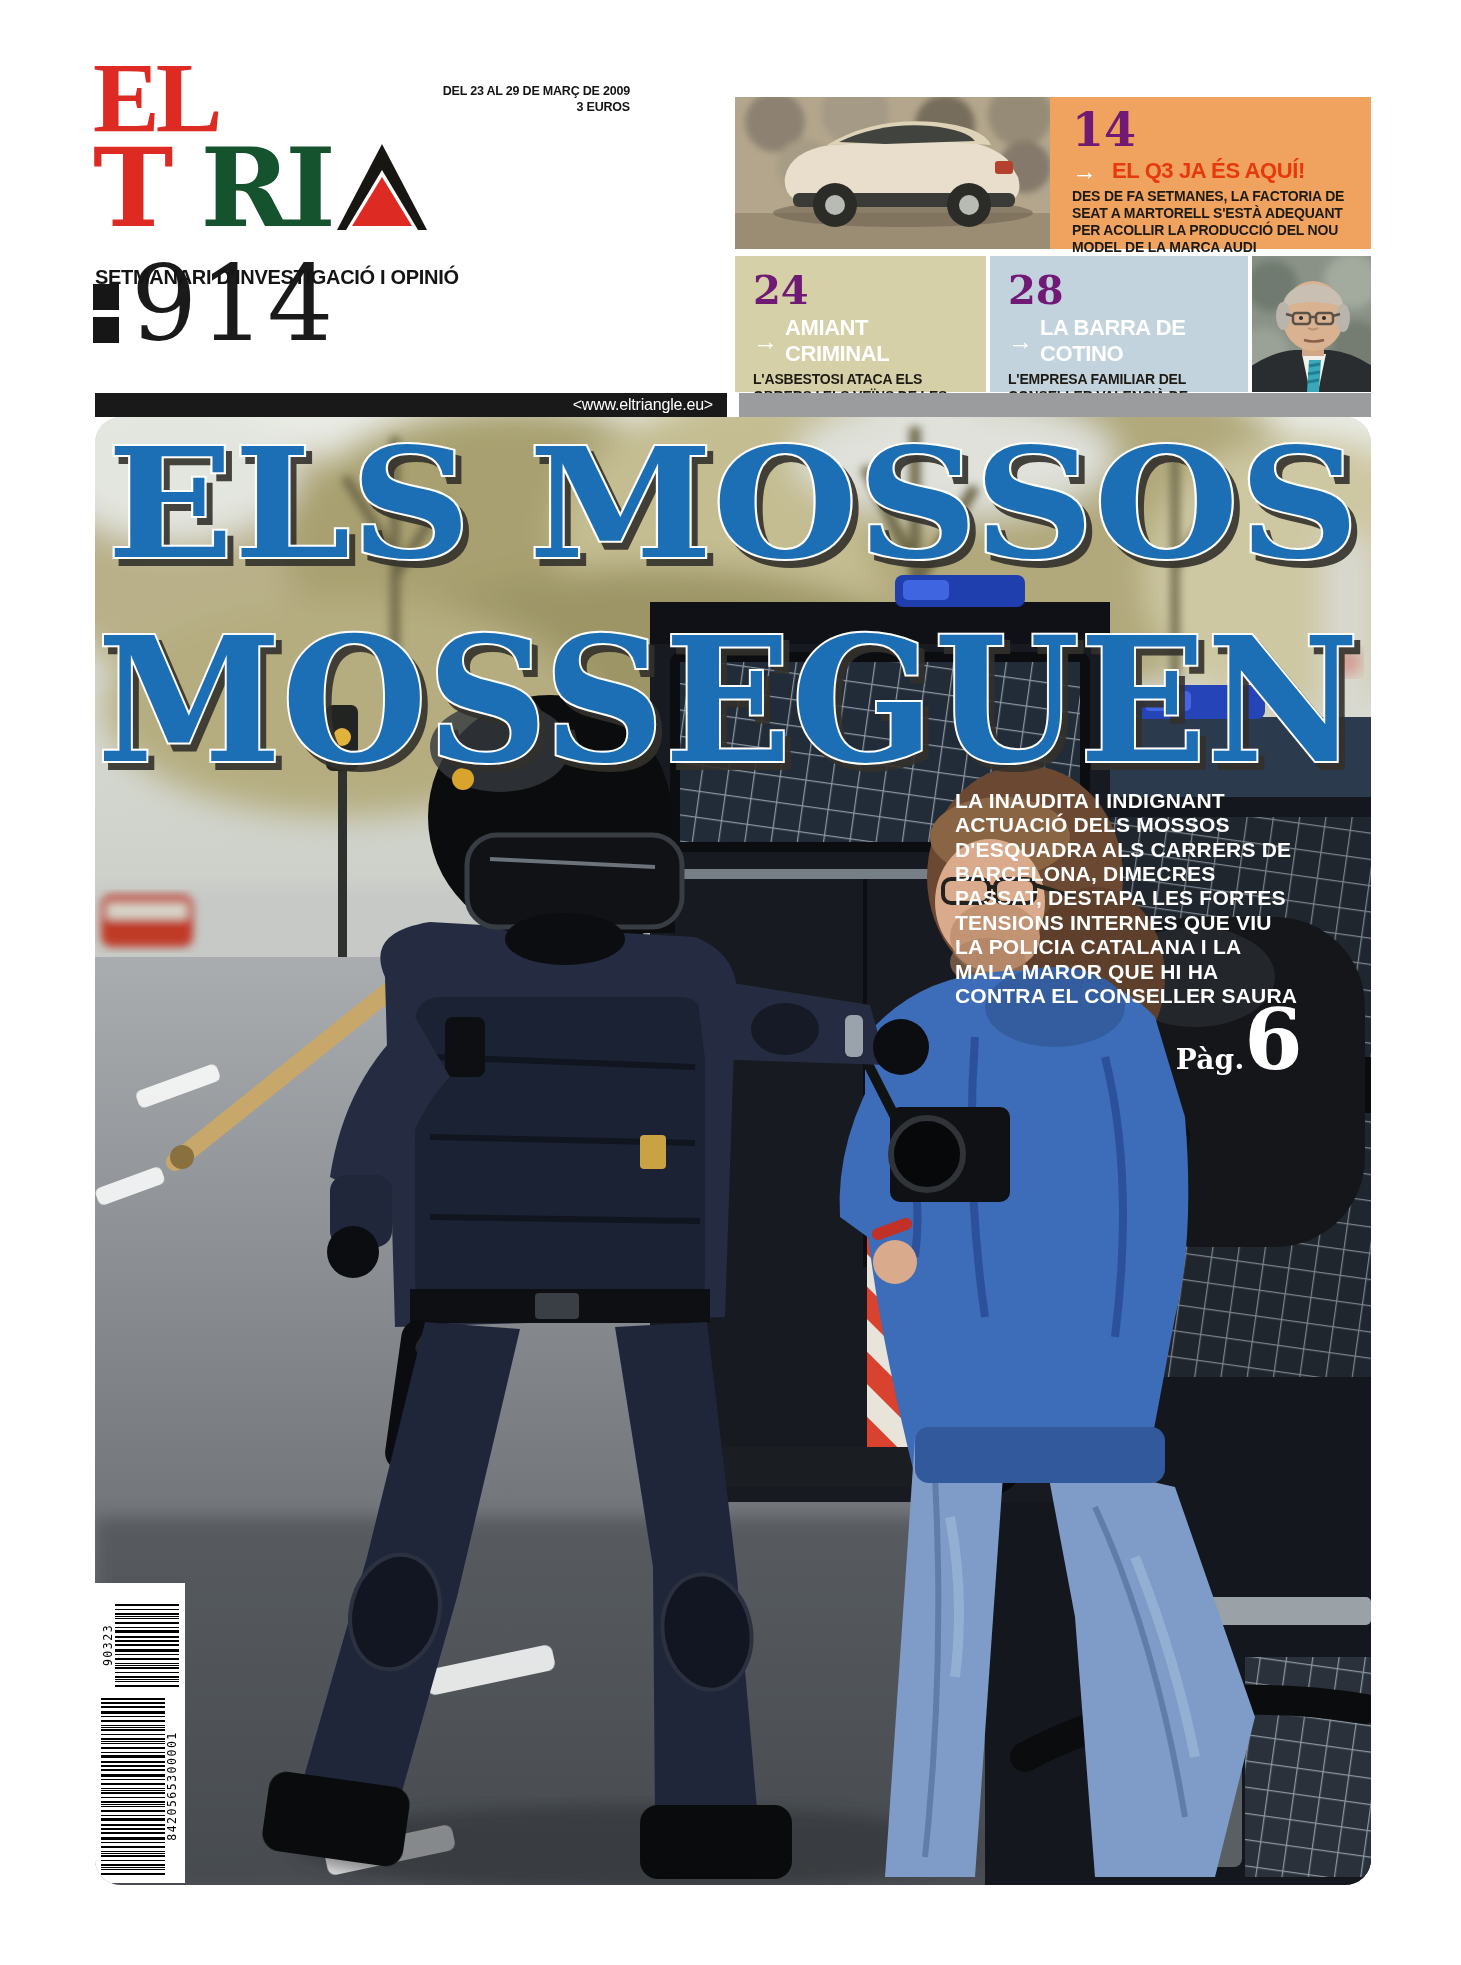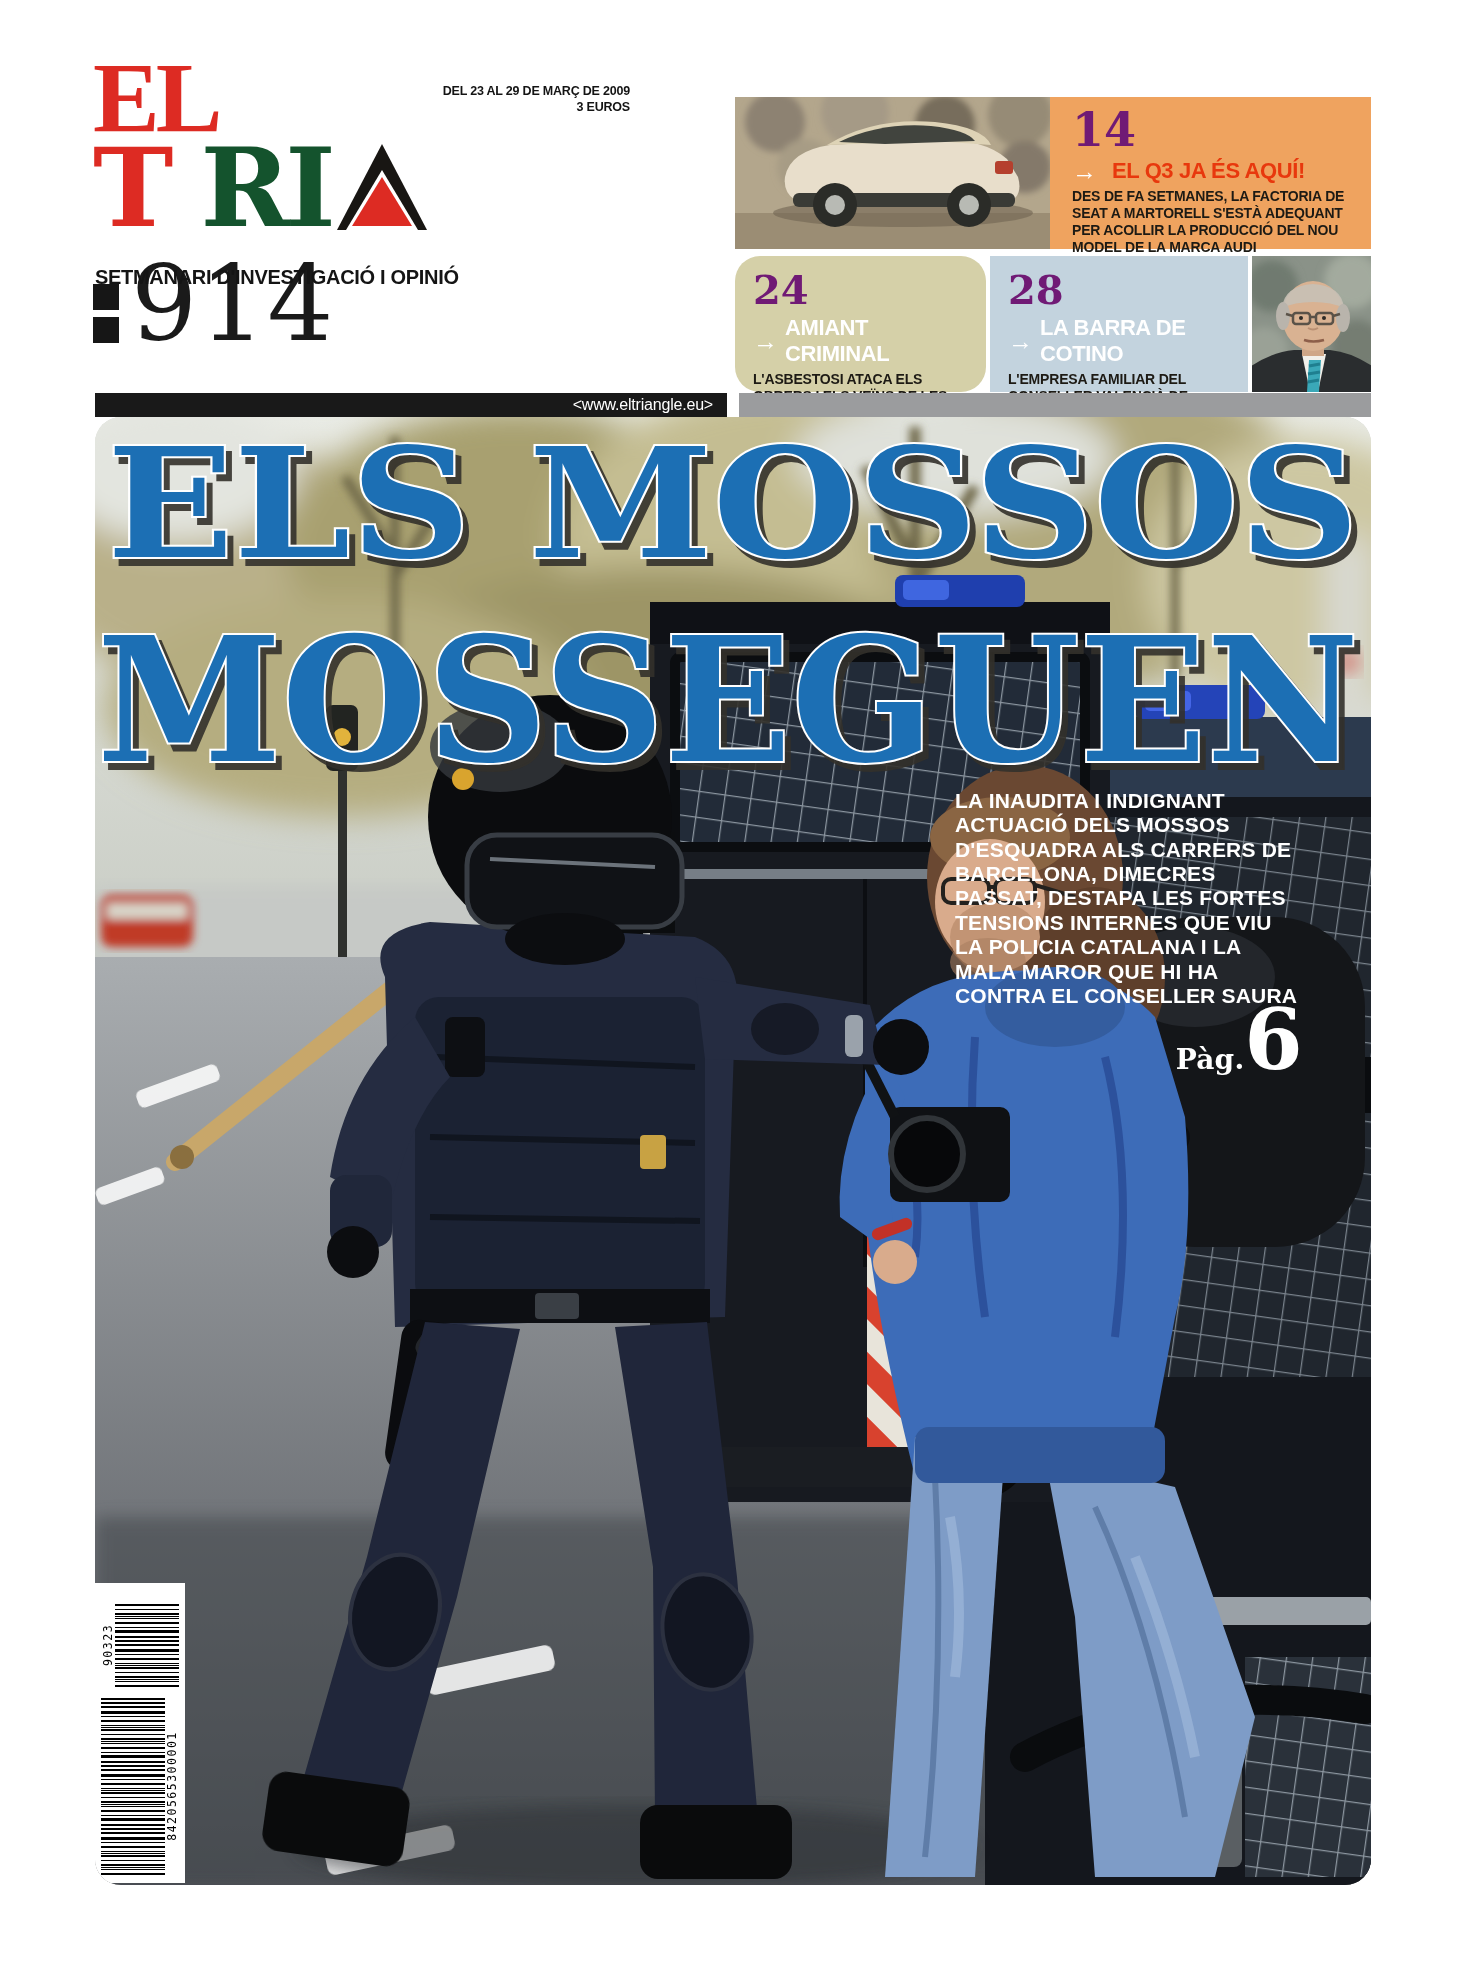--- a/index.html
+++ b/index.html
@@ -25,21 +25,21 @@
   .tagline{left:95px;top:266px;width:562px;text-align:left;font-weight:bold;
            font-size:20px;letter-spacing:-0.3px;color:#141414;}
   .dateblock{left:390px;top:84px;width:240px;text-align:right;font-weight:bold;
              font-size:12.5px;line-height:1.25;color:#141414;letter-spacing:-0.2px;}
 
   
   .tsr{box-sizing:border-box;}
   .tsr-q3{left:1050px;top:97px;width:321px;height:152px;background:var(--teaser-orange,#EFA35F);
           padding:10px 12px 0 22px;}
   .tsr-24{left:735px;top:256px;width:251px;height:136px;background:var(--teaser-khaki,#D5D0A8);
-          padding:14px 10px 0 18px;border-radius:25px;}
+          padding:14px 10px 0 18px;}
   .tsr-28{left:990px;top:256px;width:258px;height:136px;background:var(--teaser-blue,#C3D3DE);
           padding:14px 10px 0 18px;}
   .t-num{font-family:"DejaVu Serif",serif;font-weight:bold;color:#701a75;line-height:1;}
   .tsr-q3 .t-num{font-size:46px;}
   .tsr-24 .t-num,.tsr-28 .t-num{font-size:40px;}
   .t-title-row{display:flex;align-items:center;gap:7px;margin-top:5px;}
   .t-arrow{color:#ffffff;font-weight:bold;font-size:25px;line-height:1;}
   .t-title{font-weight:bold;font-size:22px;letter-spacing:-0.4px;}
   .t-title.red{color:var(--q3-title-red,#E8380D);margin-left:8px;}
   .t-title.white{color:#ffffff;}

